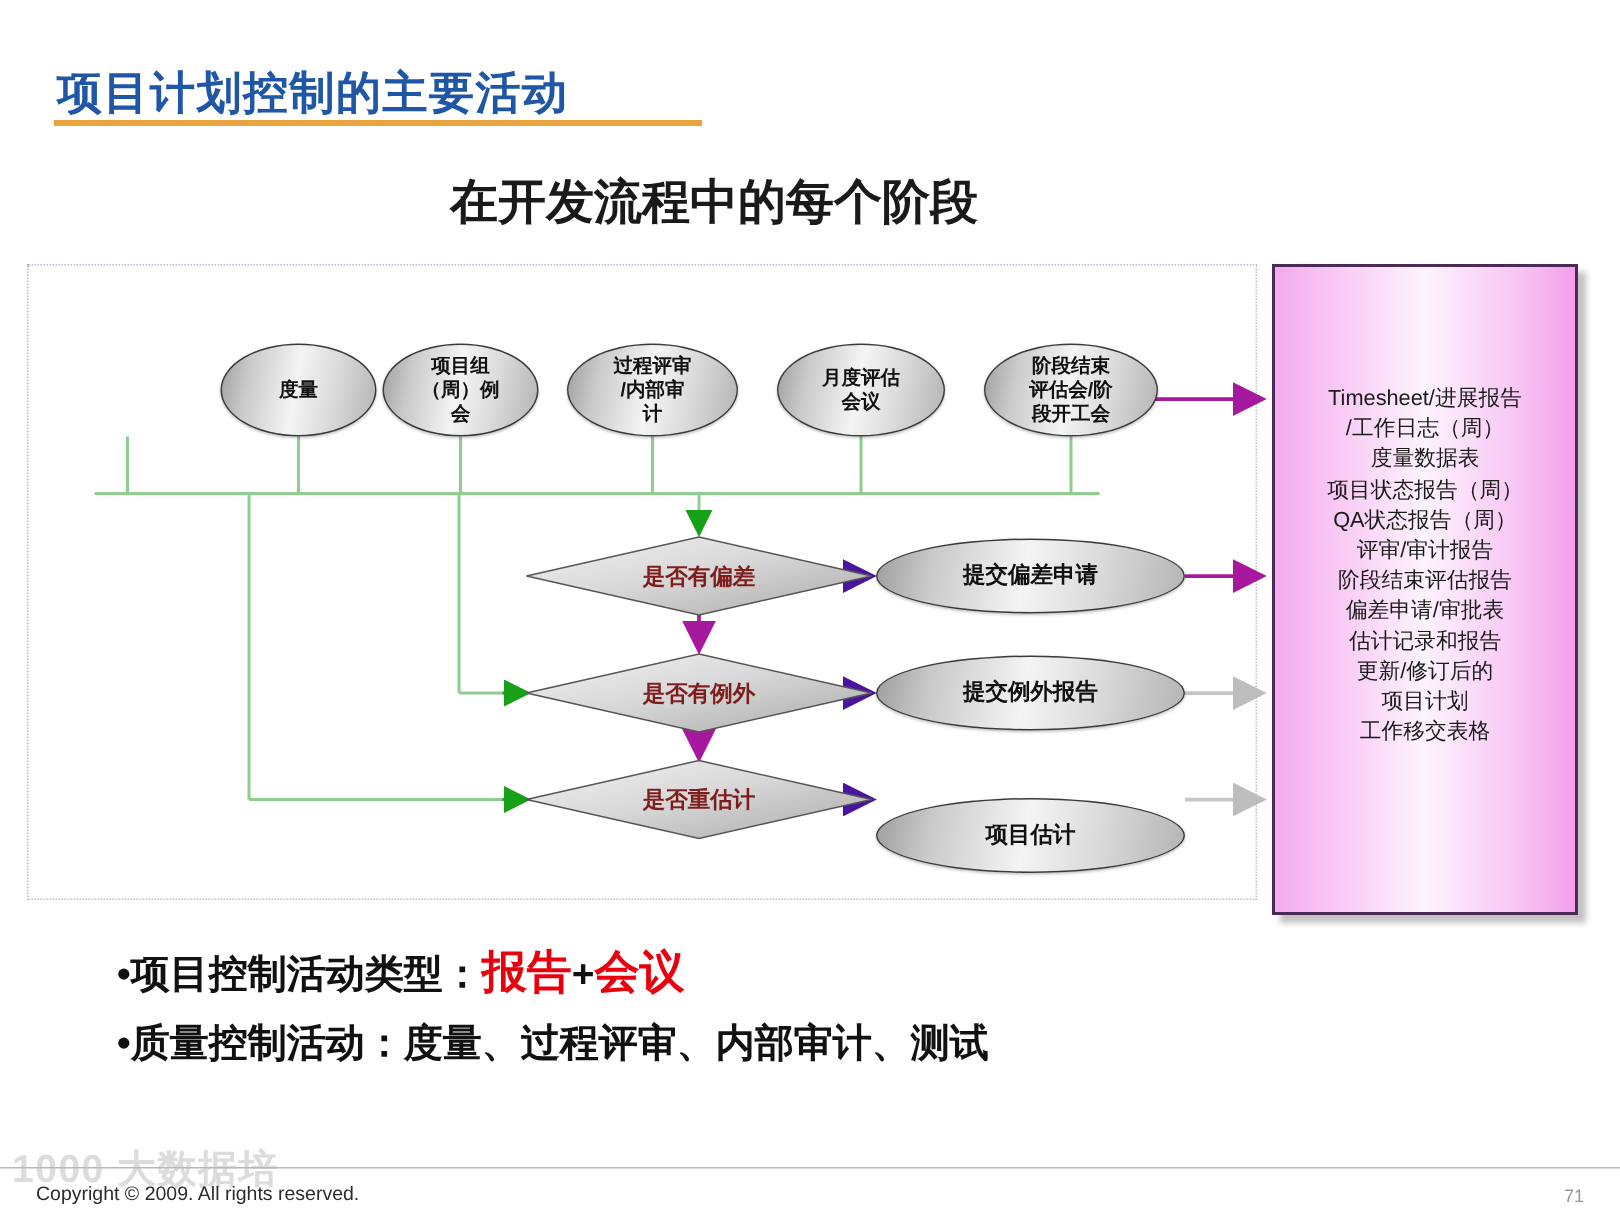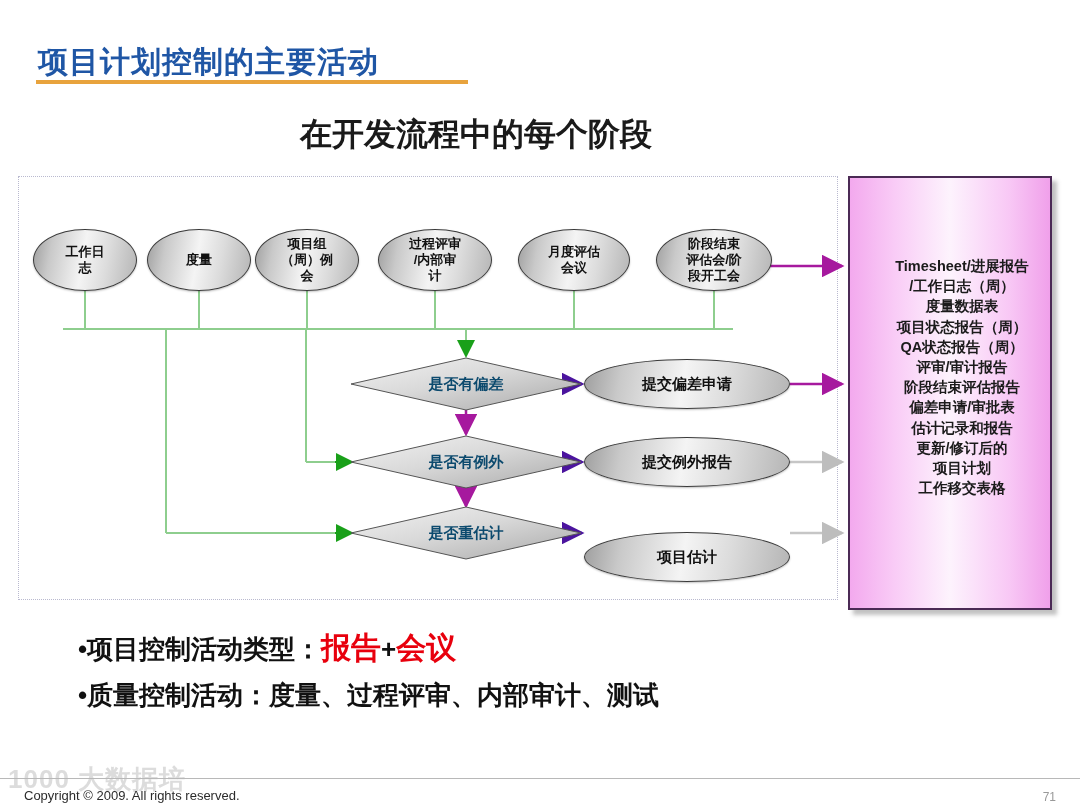--- a/index.html
+++ b/index.html
@@ -114,45 +114,45 @@
     position: absolute;
     left: 0;
     top: 0;
     width: 232px;
     height: 54px;
     display: flex;
     align-items: center;
     justify-content: center;
     font-size: 15px;
     font-weight: bold;
-    color: #0c4a6e;
+    color: #7f1d1d;
   }
 
   
   #output-panel {
     position: absolute;
     left: 848px;
     top: 176px;
     width: 204px;
     height: 434px;
     border: 2px solid #4b2a55;
     box-sizing: border-box;
     background: linear-gradient(90deg, #f3a9ee 0%, #f9cbf6 22%, #fdf3fd 50%, #f8c7f5 80%, #f0a0ea 100%);
     box-shadow: 5px 5px 4px rgba(120,120,120,0.45);
   }
   #output-list {
     position: absolute;
-    left: 12px;
+    left: 0;
     top: 78px;
     width: 100%;
     text-align: center;
     font-size: 14.5px;
     line-height: 20.2px;
     color: #1b1b1b;
-    font-weight: bold;
+    font-weight: normal;
   }
   #output-list div { white-space: nowrap; }
 
   
   .bullet {
     position: absolute;
     font-weight: bold;
     color: #111;
     white-space: nowrap;
   }
@@ -273,23 +273,20 @@
       <path d="M770,266 L842,266" marker-end="url(#arrow-magenta)"></path>
       <path d="M790,384 L842,384" marker-end="url(#arrow-magenta)"></path>
     </g>
 
     <g stroke="#C6C6C6" stroke-width="2.5" fill="none">
       <path d="M790,462 L842,462" marker-end="url(#arrow-gray)"></path>
       <path d="M790,533 L842,533" marker-end="url(#arrow-gray)"></path>
     </g>
   </svg>
 
-  <div class="node ellipse src-ellipse" style="left:33px; top:229px;">
-    <span>工作日<br>志</span>
-  </div>
   <div class="node ellipse src-ellipse" style="left:147px; top:229px;">
     <span>度量</span>
   </div>
   <div class="node ellipse src-ellipse" style="left:255px; top:229px;">
     <span>项目组<br>（周）例<br>会</span>
   </div>
   <div class="node ellipse src-ellipse" style="left:378px; top:229px; width:114px;">
     <span>过程评审<br>/内部审<br>计</span>
   </div>
   <div class="node ellipse src-ellipse" style="left:518px; top:229px; width:112px;">

